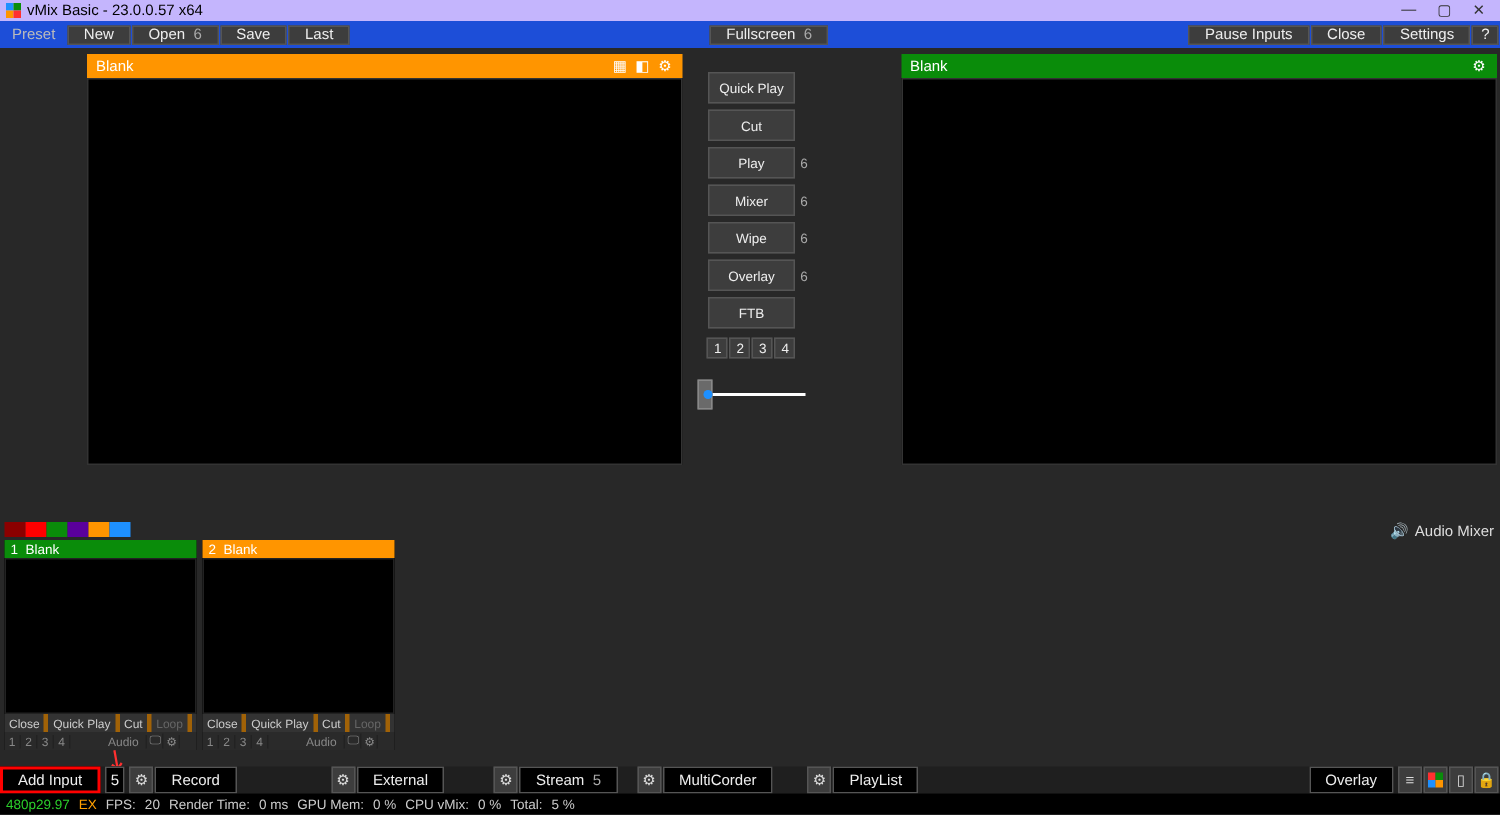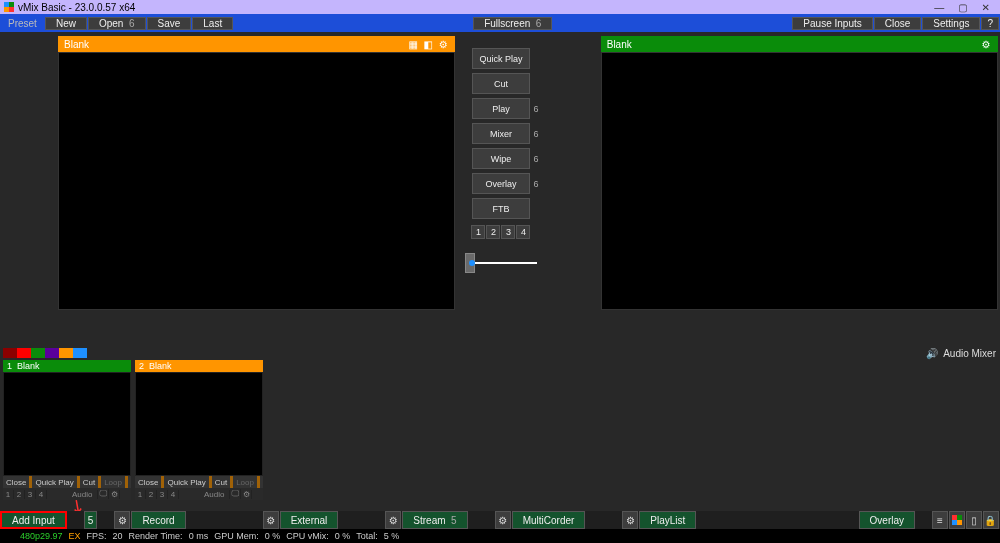--- a/index.html
+++ b/index.html
@@ -55,28 +55,28 @@
   .inthumb { height: 104px; background: #000; border: 1px solid #222; }
   .inctrl1 { display: flex; background: #333; height: 12px; }
   .inctrl1 span { padding: 0 3px; font-size: 8px; color: #ccc; border-right: 3px solid #a16207; cursor: pointer; display:flex;align-items:center; }
   .inctrl1 span.dim { color: #666; }
   .inctrl2 { display: flex; background: #2a2a2a; height: 12px; align-items:center; }
   .inctrl2 span { width: 11px; padding: 0 2px; font-size: 8px; color: #888; border-right: 1px solid #222; cursor: pointer; display:flex;align-items:center;justify-content:center; }
   .inctrl2 .wide { width: auto; padding: 0 5px; margin-left: 20px; }
   
   
   .bottombar { position: absolute; bottom: 14px; left: 0; right: 0; height: 18px; background: #1f1f1f; display: flex; align-items: stretch; }
-  .bbtn { background: #14532d; border: 1px solid #555; color: #eee; padding: 0 10px; font-size: 10px; display: flex; align-items: center; cursor: pointer; margin-right: 17px; }
+  .bbtn { background: #000000; border: 1px solid #555; color: #eee; padding: 0 10px; font-size: 10px; display: flex; align-items: center; cursor: pointer; margin-right: 3px; }
   .bbtn.hl { border: 2px solid #ff0000; }
   .bbtn.small { padding: 0 3px; }
   .bicon { width: 16px; background: #3d3d3d; border: 1px solid #555; display: flex; align-items: center; justify-content: center; cursor: pointer; font-size: 10px; margin-right: 1px; }
   .bgap { width: 60px; }
   
   
-  .statusbar { position: absolute; bottom: 0; left: 0; right: 0; height: 14px; background: #000; color: #ccc; display: flex; align-items: center; font-size: 9px; padding: 0 20px; gap: 6px; }
+  .statusbar { position: absolute; bottom: 0; left: 0; right: 0; height: 14px; background: #000; color: #ccc; display: flex; align-items: center; font-size: 9px; padding: 0 4px; gap: 6px; }
   .statusbar .g { color: #2bcf2b; }
   .statusbar .o { color: #ffa000; }
   
   .arrow-annot { position: absolute; left: 70px; bottom: 26px; color: #ff3030; font-size: 18px; transform: rotate(35deg); pointer-events: none; }
 </style>
 </head>
 <body>
 
 <div class="titlebar">
   <span class="logo">

